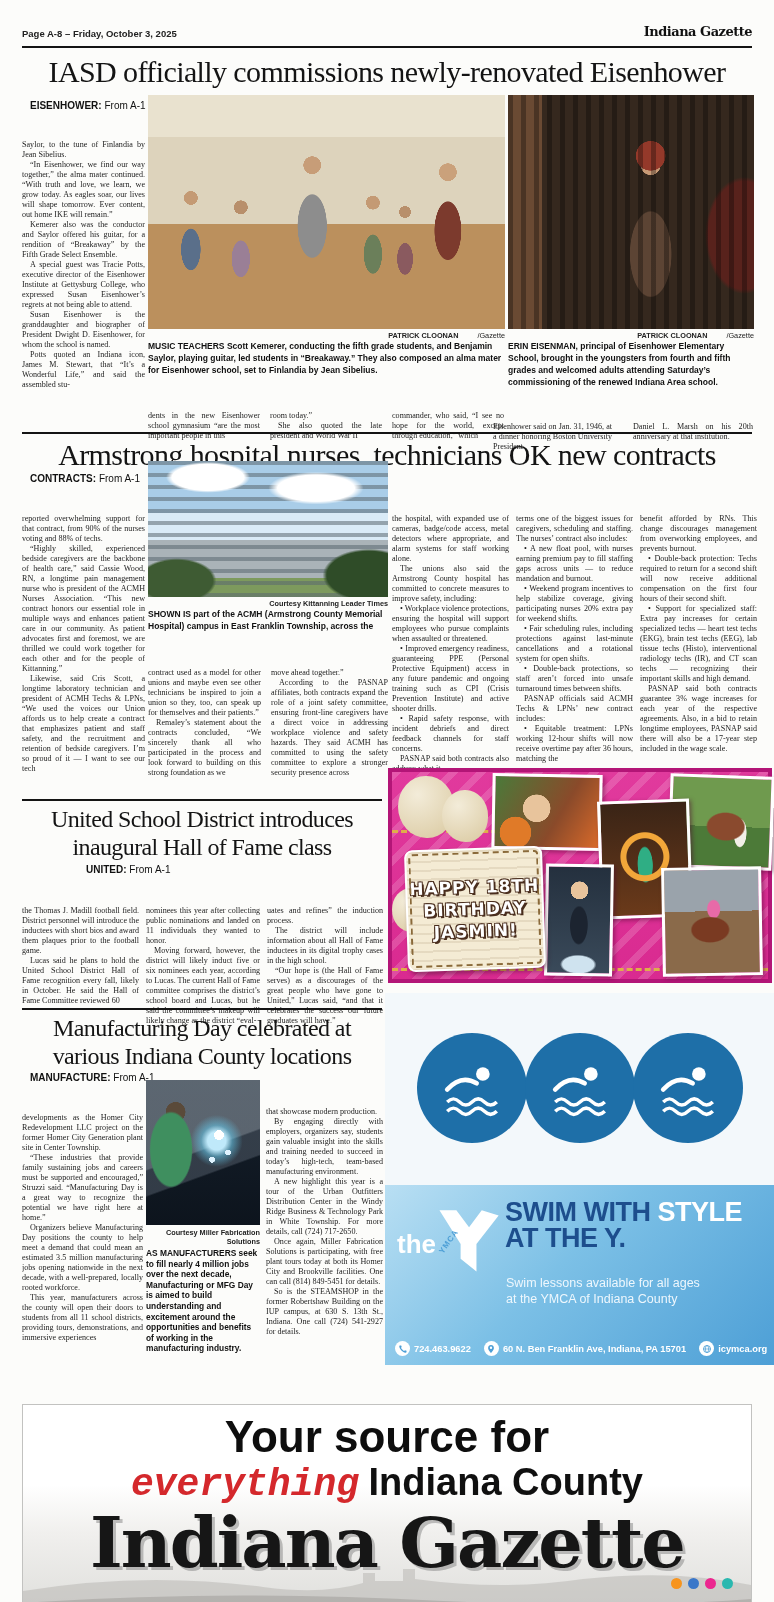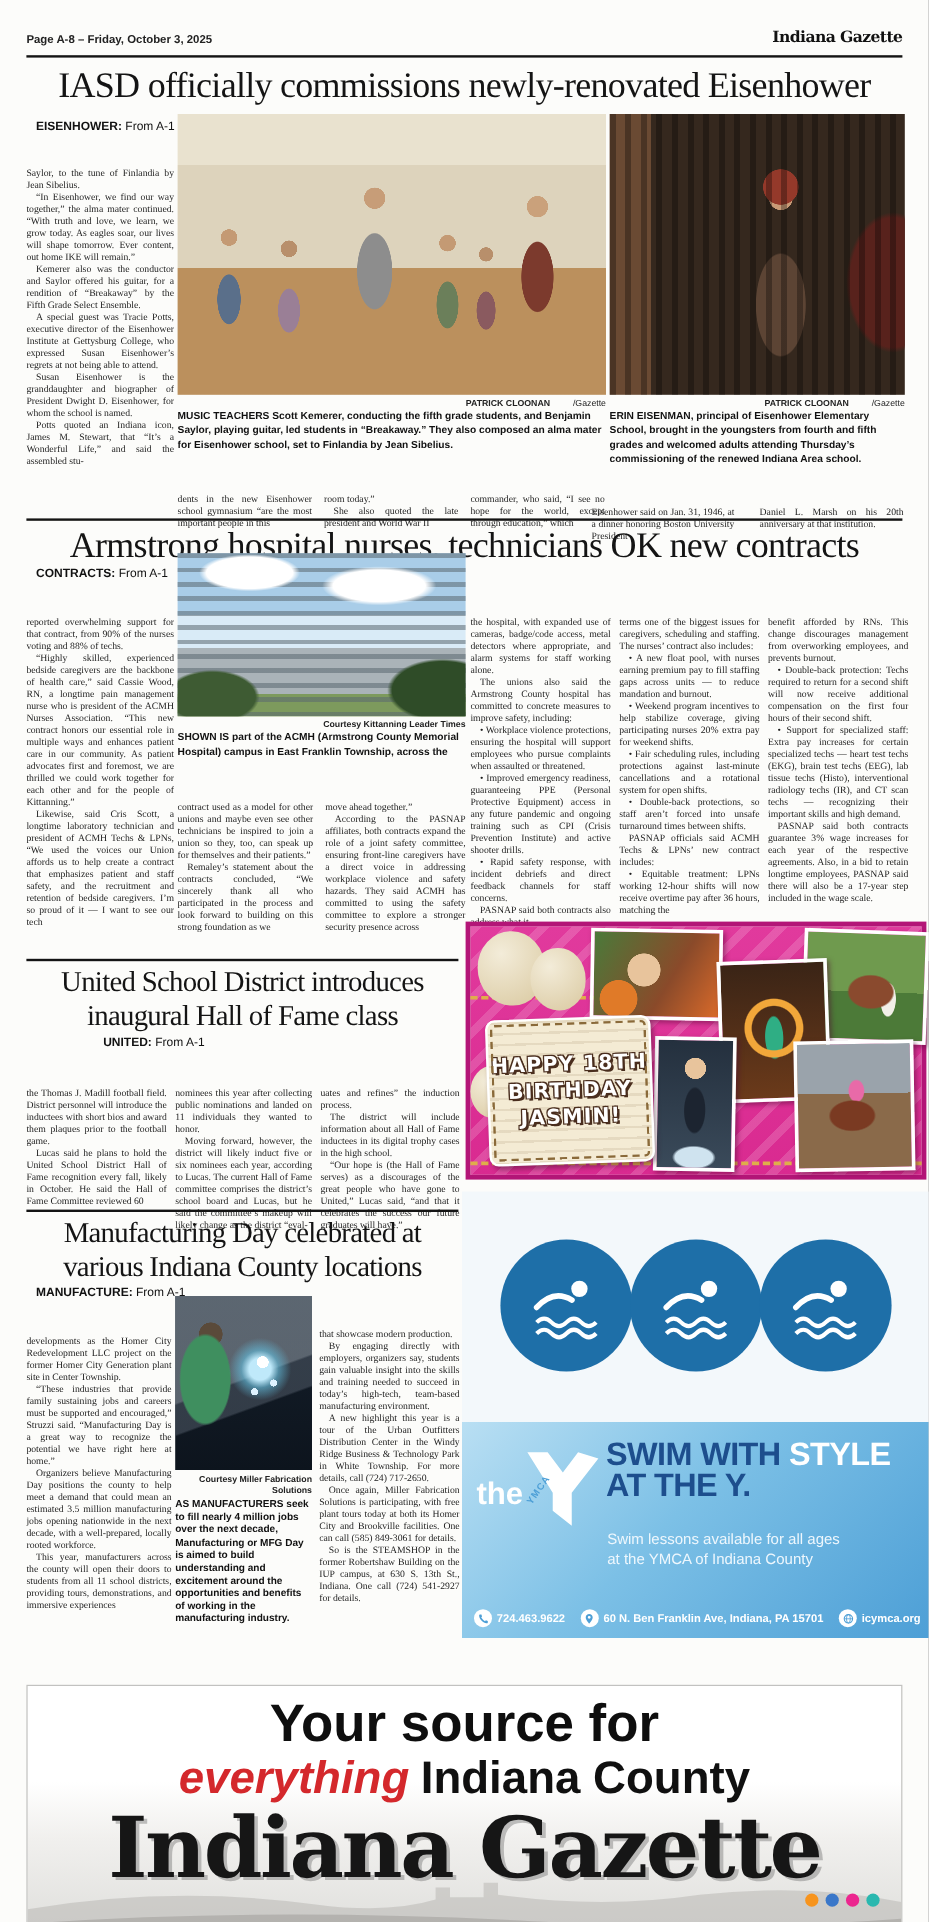--- a/index.html
+++ b/index.html
@@ -108,21 +108,21 @@
   .y-foot .item{display:flex;align-items:center;gap:4px;}
   .icirc{width:15px;height:15px;border-radius:50%;background:#fff;display:flex;align-items:center;justify-content:center;flex:none;}
   .ymca-vert{position:absolute;left:38px;top:34px;transform:rotate(-55deg);font-family:"Liberation Sans",sans-serif;
       font-size:8px;font-weight:bold;color:#4d9fd6;letter-spacing:1px;}
 
   
   .bottom-ad{border:1px solid #c2c2c0;box-sizing:border-box;
       background:linear-gradient(#ffffff 0 38%,#f1f0ee 60%,#dededb 100%);text-align:center;}
   .ba-l1{font-family:"Liberation Sans","DejaVu Sans",sans-serif;font-weight:bold;font-size:44px;color:#0e0e0e;line-height:48px;}
   .ba-l2{font-size:38px;line-height:42px;}
-  .ba-script{font-family:Liberation Sans, sans-serif;font-style:italic;font-weight:bold;color:#d4282c;}
+  .ba-script{font-family:Liberation Mono, monospace;font-style:italic;font-weight:bold;color:#d4282c;}
   .ba-rest{font-family:"Liberation Sans","DejaVu Sans",sans-serif;font-weight:bold;color:#101010;}
   .ba-mast{font-family:"DejaVu Serif",serif;font-weight:bold;font-size:70px;line-height:74px;color:#161616;
       letter-spacing:-2px;text-shadow:3px 3px 0 rgba(120,120,120,.45);}
   .dots{position:absolute;right:18px;bottom:26px;display:flex;gap:6px;}
   .dot{width:11px;height:11px;border-radius:50%;}
 </style>
 </head>
 <body>
 
 <div class="page">
@@ -167,21 +167,21 @@
   <div class="abs col" style="left:392px;top:384px;width:112px;height:44px;">
       <p>commander, who said, “I see no hope for the world, except through education,” which</p>
     </div>
 
   <div class="photo ph-erin" style="left:508px;top:95px;width:246px;height:234px;"></div>
   <div class="abs credit" style="left:508px;top:331px;width:246px;">
     <span>PATRICK CLOONAN</span><span class="org">/Gazette</span>
   </div>
   <div class="abs caption" style="left:508px;top:340px;width:246px;height:52px;">
     <span class="lead">ERIN EISENMAN,</span>
-    <span>principal of Eisenhower Elementary School, brought in the youngsters from fourth and fifth grades and welcomed adults attending Thursday’s commissioning of the renewed Indiana Area school.</span>
+    <span>principal of Eisenhower Elementary School, brought in the youngsters from fourth and fifth grades and welcomed adults attending Saturday’s commissioning of the renewed Indiana Area school.</span>
   </div>
   <div class="abs col" style="left:493px;top:395px;width:119px;height:34px;">
       <p>Eisenhower said on Jan. 31, 1946, at a dinner honoring Boston University President</p>
     </div>
   <div class="abs col" style="left:633px;top:395px;width:120px;height:34px;">
       <p>Daniel L. Marsh on his 20th anniversary at that institution.</p>
     </div>
 
   <div class="rule" style="left:22px;top:432px;width:730px;"></div>
 
@@ -292,21 +292,21 @@
   <div class="photo ph-weld" style="left:146px;top:1080px;width:114px;height:145px;"></div>
   <div class="abs credit" style="left:146px;top:1228px;width:114px;">Courtesy Miller Fabrication Solutions</div>
   <div class="abs mcaption" style="left:146px;top:1248px;width:114px;height:116px;">
     <span class="lead">AS MANUFACTURERS</span>
     <span>seek to fill nearly 4 million jobs over the next decade, Manufacturing or MFG Day is aimed to build understanding and excitement around the opportunities and benefits of working in the manufacturing industry.</span>
   </div>
   <div class="abs col" style="left:266px;top:1080px;width:117px;height:284px;">
       <p>that showcase modern production.</p>
       <p>By engaging directly with employers, organizers say, students gain valuable insight into the skills and training needed to succeed in today’s high-tech, team-based manufacturing environment.</p>
       <p>A new highlight this year is a tour of the Urban Outfitters Distribution Center in the Windy Ridge Business &amp; Technology Park in White Township. For more details, call (724) 717-2650.</p>
-      <p>Once again, Miller Fabrication Solutions is participating, with free plant tours today at both its Homer City and Brookville facilities. One can call (585) 849-3061 for details.</p>
+      <p>Once again, Miller Fabrication Solutions is participating, with free plant tours today at both its Homer City and Brookville facilities. One can call (814) 849-5451 for details.</p>
       <p>So is the STEAMSHOP in the former Robertshaw Building on the IUP campus, at 630 S. 13th St., Indiana. One call (724) 541-2927 for details.</p>
     </div>
 
   <div class="abs" style="left:385px;top:993px;width:389px;height:372px;">
     <div class="abs y-strip" style="left:0;top:0;width:389px;height:192px;">
       <div class="swim-badge" style="left:32px;top:40px;">
         <svg width="62" height="62" viewBox="0 0 40 40">
           <circle cx="27" cy="11" r="4.4" fill="#fff"></circle>
           <path d="M4 21 q9 -10 19 -4" stroke="#fff" stroke-width="3" fill="none" stroke-linecap="round"></path>
           <path d="M4 29 q4 -4 8 0 t8 0 t8 0 t8 0" stroke="#fff" stroke-width="2.2" fill="none"></path>

